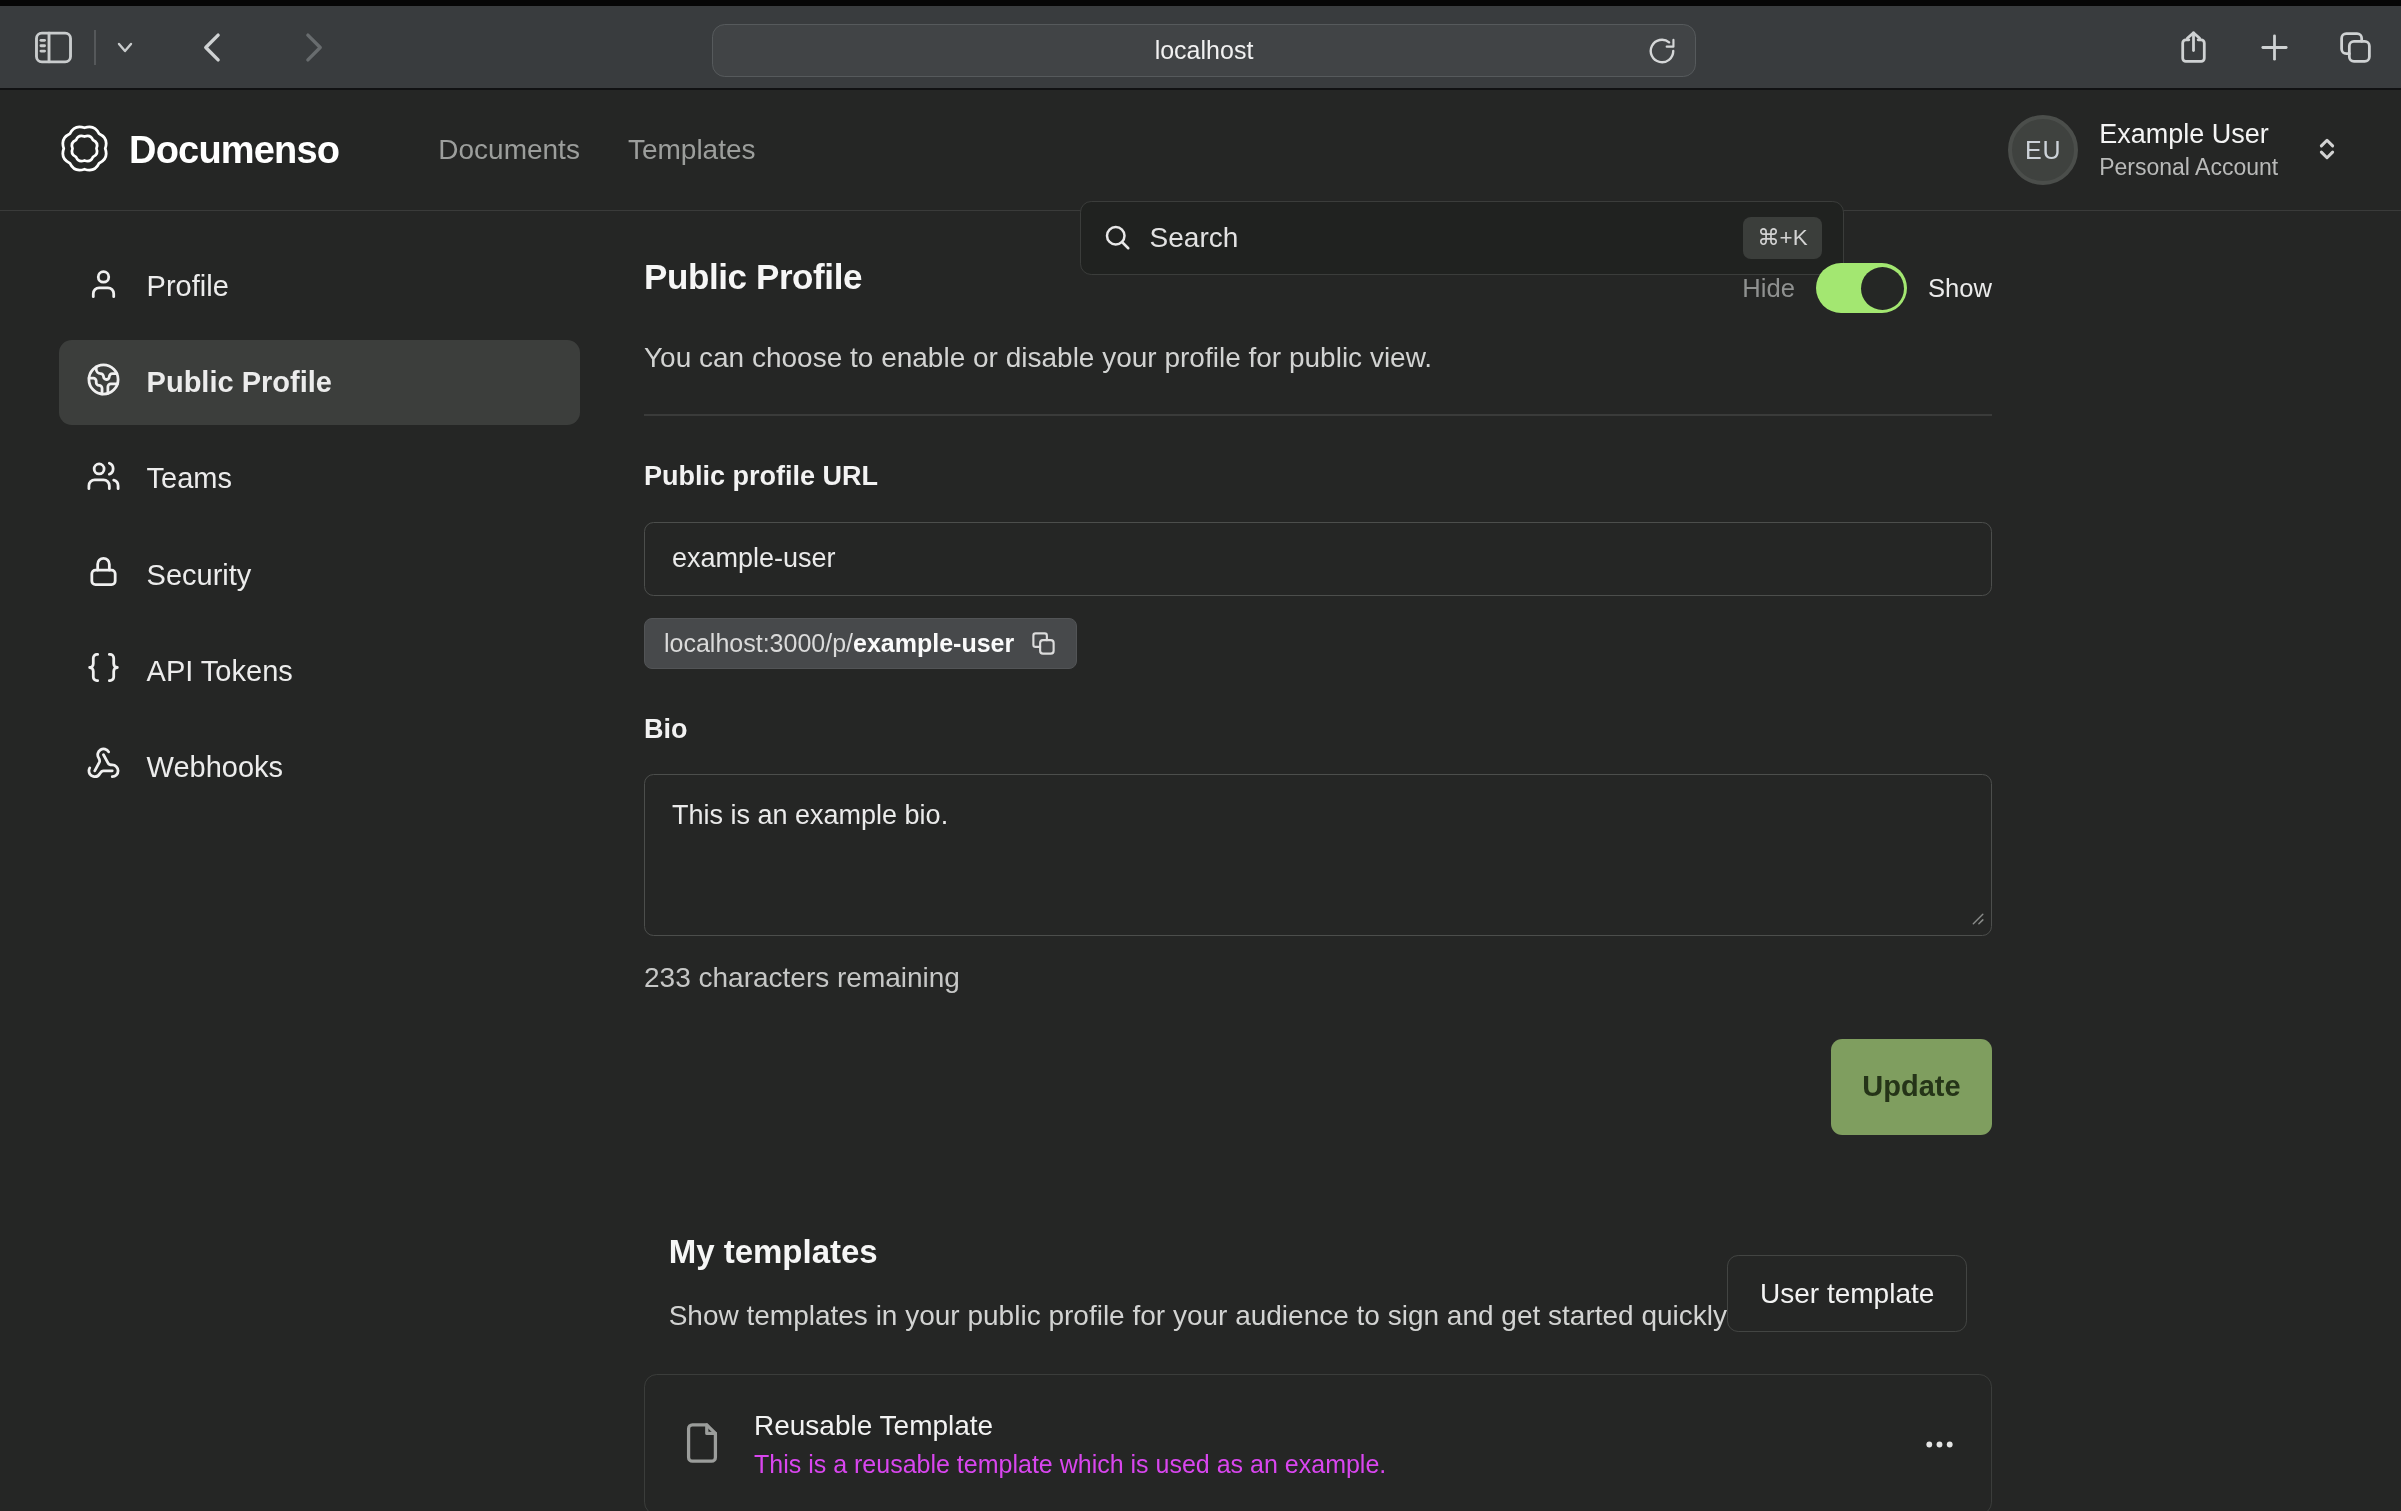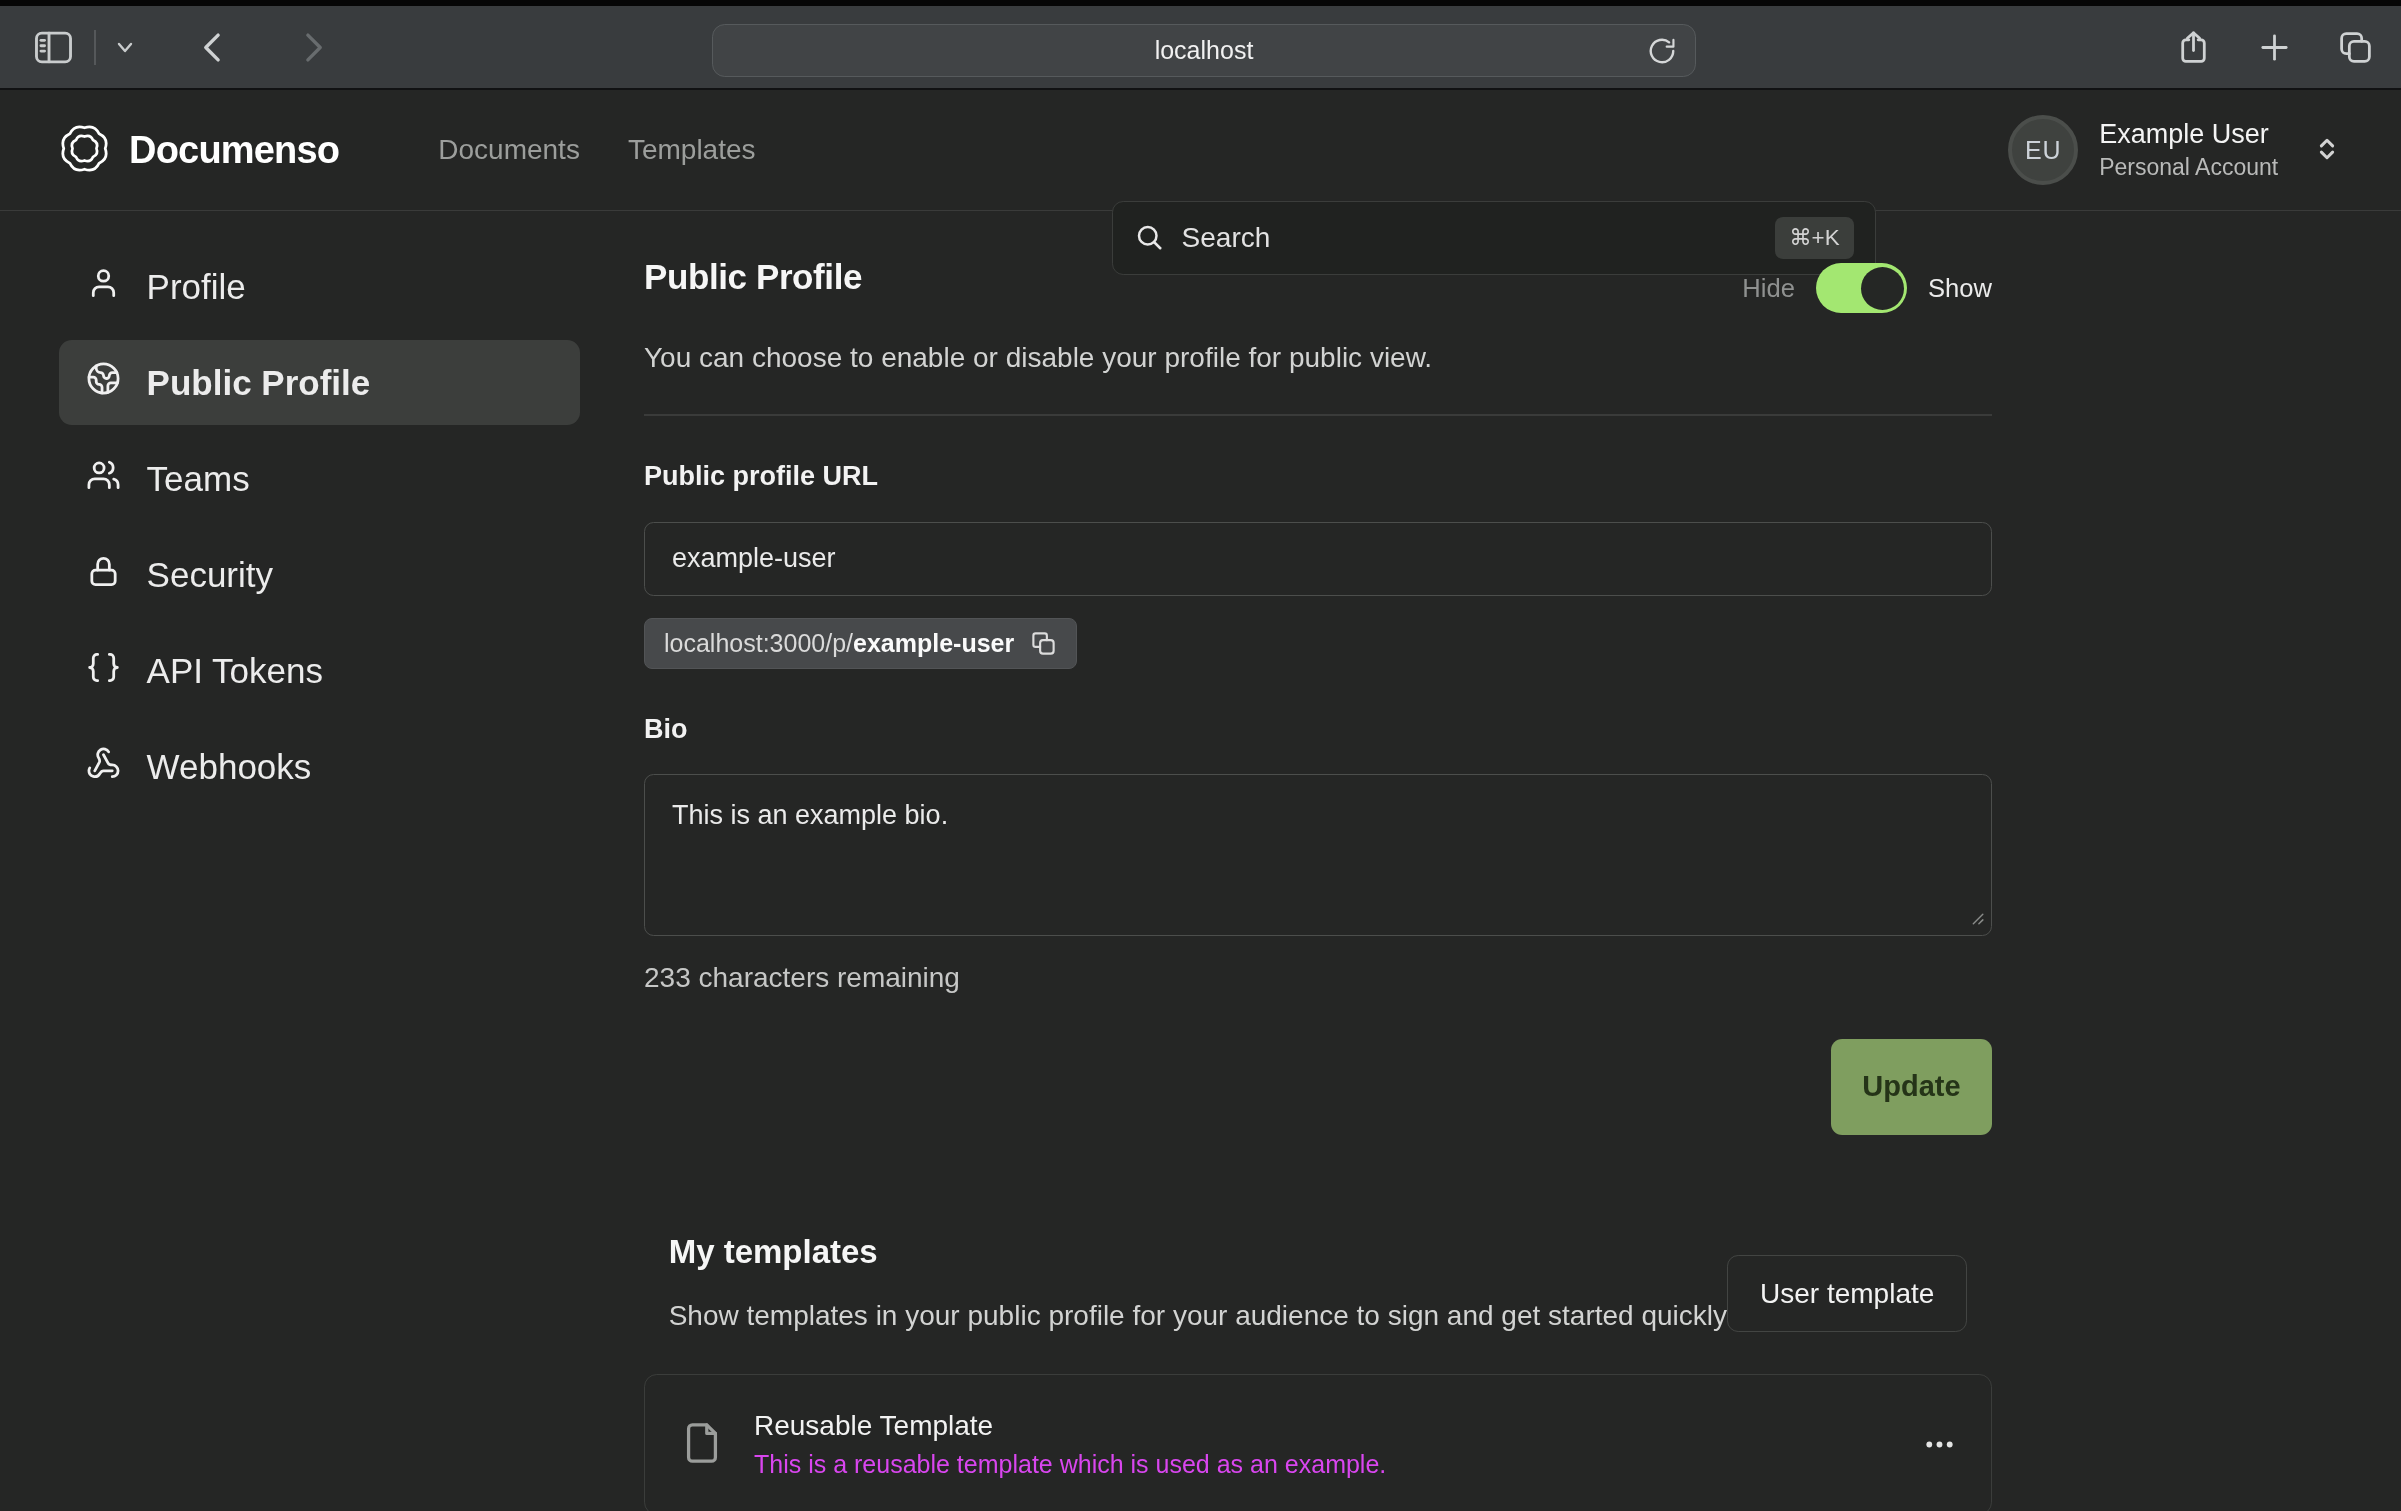--- a/index.html
+++ b/index.html
@@ -37,21 +37,21 @@
   .app-header {
     height:121px; flex-shrink:0; display:flex; align-items:center;
     padding:0 59px; border-bottom:1.6px solid #3a3b3a; position:relative;
   }
   .brand { display:flex; align-items:center; gap:19px; }
   .brand-logo { color:#fff; }
   .brand-name { color:#fff; font-size:38px; font-weight:700; letter-spacing:-0.8px; }
   .top-nav { display:flex; gap:48px; margin-left:99px; }
   .top-nav a { color:#9c9e9c; font-size:28px; font-weight:500; text-decoration:none; padding:8px 0; }
   .searchbox {
-    position:absolute; left:1112px; top:111px; width:764px; height:74px;
+    position:absolute; left:1080px; top:111px; width:764px; height:74px;
     background:#202220; border:1.6px solid #3b3d3b; border-radius:11.2px;
     display:flex; align-items:center; padding:0 21px; gap:17.6px;
   }
   .searchbox .mag { color:#e8e8e8; flex-shrink:0; }
   .searchbox input {
     flex:1; background:transparent; border:none; outline:none;
     color:#e8e8e8; font-size:28px; font-family:inherit;
   }
   .searchbox input::placeholder { color:#e2e2e2; opacity:1; }
   .kbd-badge {
@@ -70,21 +70,21 @@
   .account-type { color:#b9bab9; font-size:23px; }
   .account-caret { color:#d3d3d3; margin-left:12.8px; }
 
   
   .app-body { flex:1; display:flex; }
 
   .sidebar { width:580px; flex-shrink:0; padding:33px 0 0 59px; }
   .side-item {
     height:85px; display:flex; align-items:center; gap:25.6px;
     padding:0 27px; margin-bottom:11.2px; border-radius:12.8px;
-    color:#ececec; font-size:35px; font-weight:500; cursor:pointer;text-align:center;
+    color:#ececec; font-size:29px; font-weight:500; cursor:pointer;text-align:center;
   }
   .side-item svg { flex-shrink:0; color:#f0f0f0; }
   .side-item.active { background:#3c3e3c; font-weight:600; }
 
   .content { margin-left:64px; width:1348px; padding-top:46px; }
 
   .section-head { display:flex; justify-content:space-between; align-items:flex-start; }
   h2.page-title { color:#f6f6f6; font-size:35px; font-weight:600; letter-spacing:-0.4px; }
   .toggle-row { display:flex; align-items:center; gap:21px; margin-top:6.4px; }
   .toggle-off-label { color:#8f9190; font-size:25.6px; }

